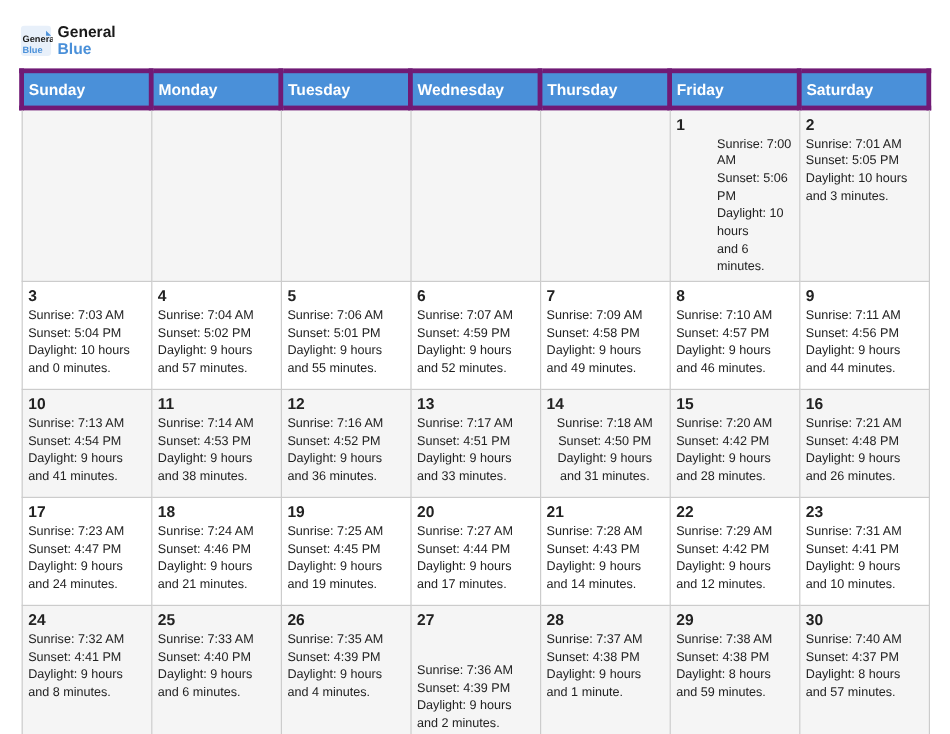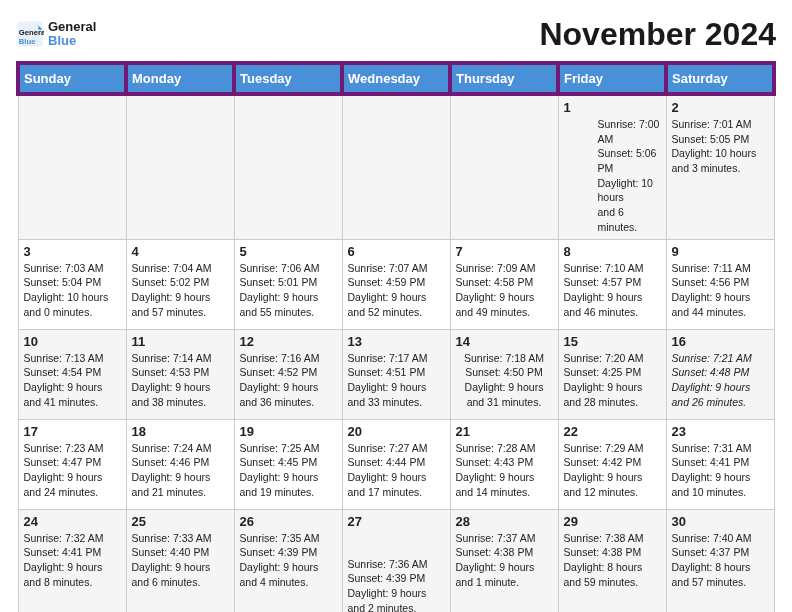--- a/index.html
+++ b/index.html
@@ -88,21 +88,20 @@
       <text x="4" y="22" font-size="11" font-weight="bold" fill="#1a1a1a" font-family="Arial">General</text>
       <text x="4" y="34" font-size="11" font-weight="bold" fill="#4a90d9" font-family="Arial">Blue</text>
       <polygon points="32,8 38,14 32,14" fill="#4a90d9"></polygon>
     </svg>
     <div>
       <div style="font-size:13px;font-weight:bold;color:#1a1a1a;line-height:1.1;">General</div>
       <div style="font-size:13px;font-weight:bold;color:#4a90d9;line-height:1.1;">Blue</div>
     </div>
   </div>
   <div class="title-block">
-    <h1>November 2024</h1>
   </div>
 </div>
 
 <table>
   <thead>
     <tr>
     <th>Sunday</th>
         <th>Monday</th>
         <th>Tuesday</th>
         <th>Wednesday</th>
@@ -216,27 +215,27 @@
         <td>
           <div class="day-num">14</div>
           <div class="day-info" style="white-space: pre-line; text-align: center;">Sunrise: 7:18 AM
 Sunset: 4:50 PM
 Daylight: 9 hours
 and 31 minutes.</div>
         </td>
         <td>
           <div class="day-num">15</div>
           <div class="day-info" style="white-space: pre-line;">Sunrise: 7:20 AM
-Sunset: 4:25 PM
+Sunset: 4:42 PM
 Daylight: 9 hours
 and 28 minutes.</div>
         </td>
         <td>
           <div class="day-num">16</div>
-          <div class="day-info" style="white-space: pre-line; font-style: italic;">Sunrise: 7:21 AM
+          <div class="day-info" style="white-space: pre-line;">Sunrise: 7:21 AM
 Sunset: 4:48 PM
 Daylight: 9 hours
 and 26 minutes.</div>
         </td>
       </tr>
       <tr>
         <td>
           <div class="day-num">17</div>
           <div class="day-info" style="white-space: pre-line;">Sunrise: 7:23 AM
 Sunset: 4:47 PM

